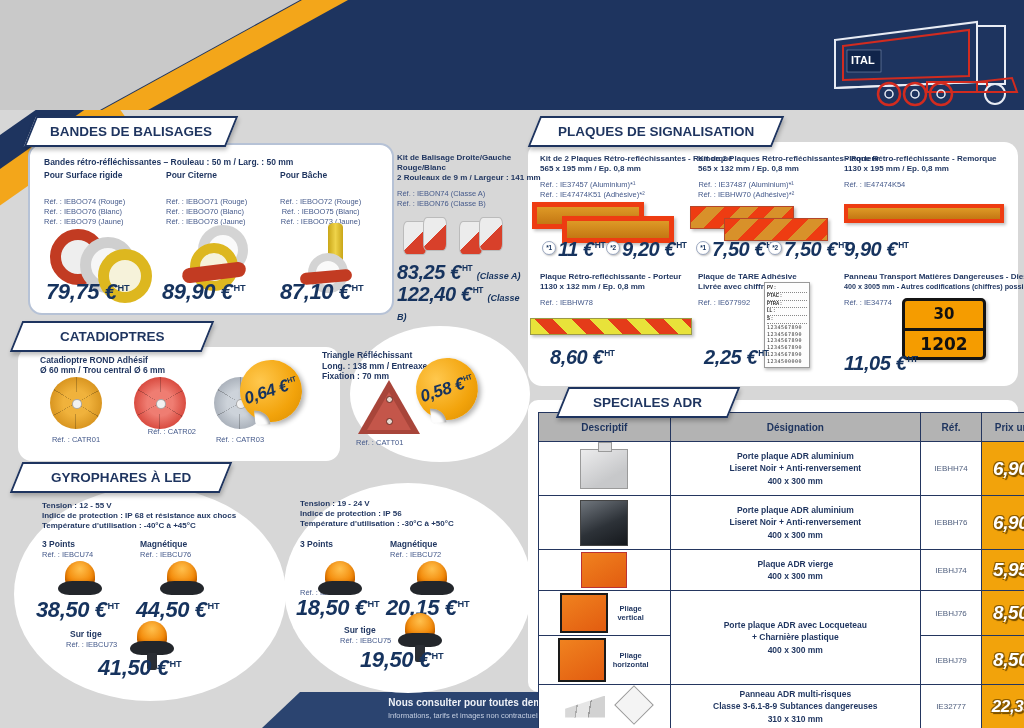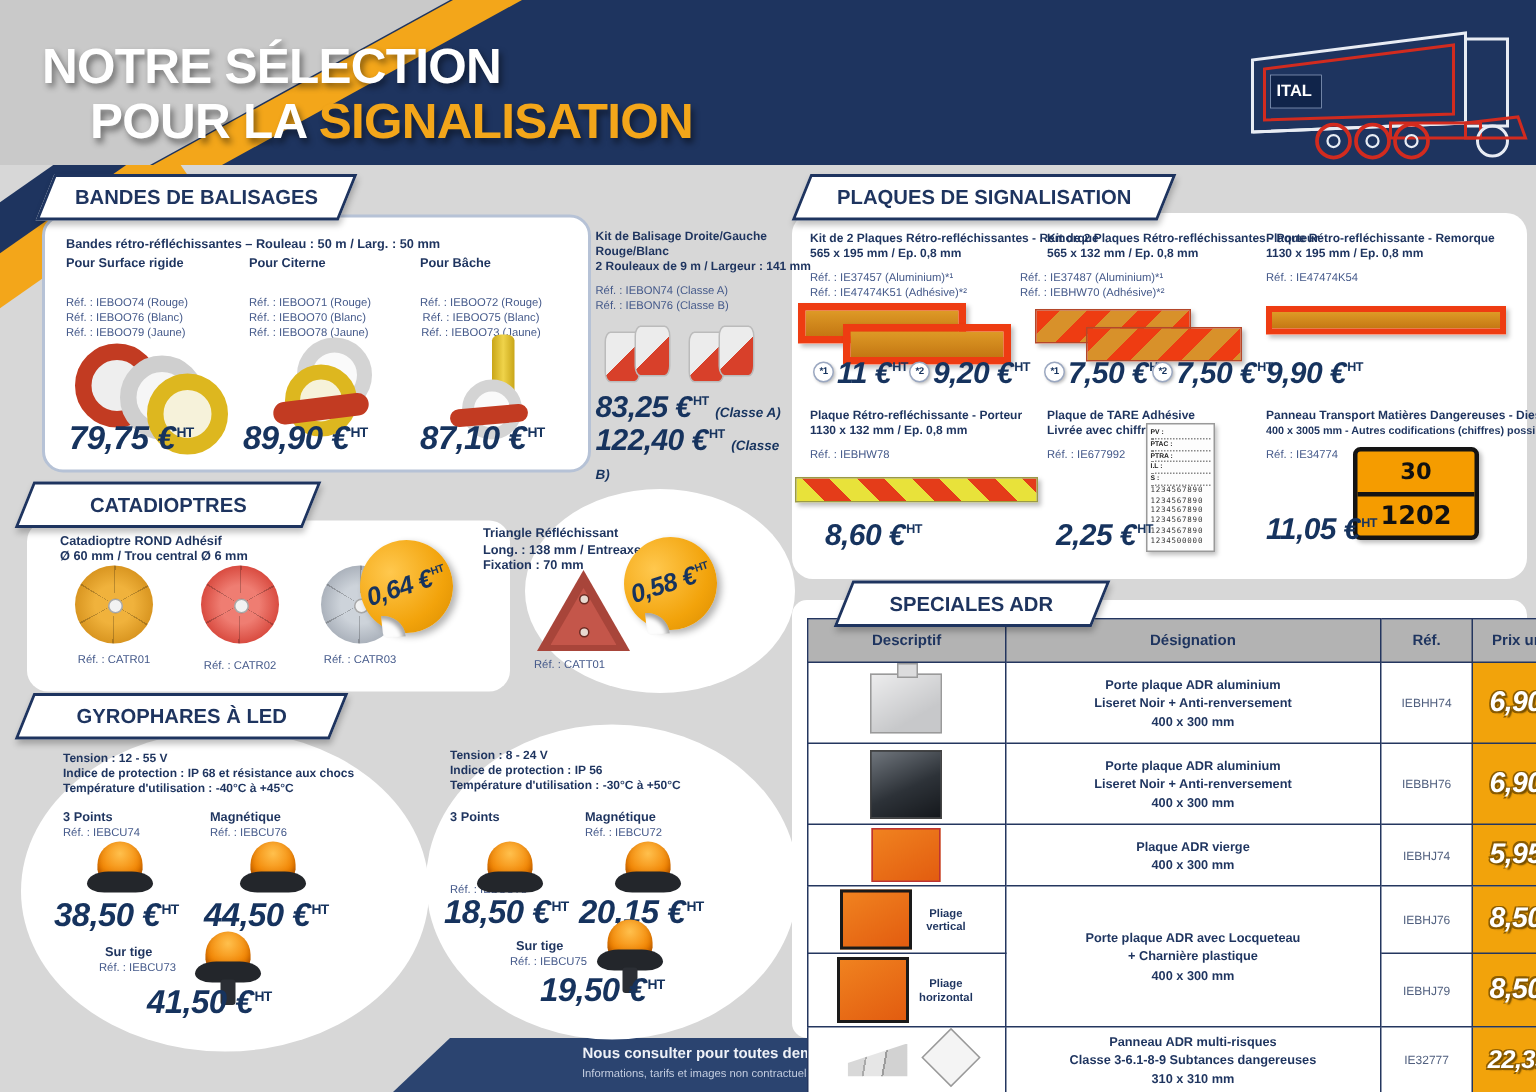--- a/index.html
+++ b/index.html
@@ -126,27 +126,20 @@
 <body>
 
 <div class="page">
 
   <div class="deco-band" style="left:-14px;top:148px;"></div>
   <div class="deco-band orange" style="left:-14px;top:182px;"></div>
 
   <div class="header">
     <div class="header-gray"></div>
     <div class="header-stripe"></div>
-    <div class="title">
-      <div>NOTRE SÉLECTION</div>
-      <div class="l2">
-        <span>POUR LA</span>
-        <span class="accent">SIGNALISATION</span>
-      </div>
-    </div>
     <svg width="195" height="92" viewBox="0 0 195 92" style="position:absolute;right:2px;top:18px;">
       <polygon points="8,22 150,4 150,64 8,70" fill="none" stroke="#e8ecf4" stroke-width="2"></polygon>
       <polygon points="16,28 142,12 142,58 16,62" fill="none" stroke="#d22b1f" stroke-width="2"></polygon>
       <rect x="150" y="8" width="28" height="58" fill="none" stroke="#e8ecf4" stroke-width="2"></rect>
       <rect x="20" y="32" width="34" height="22" fill="#10244a" stroke="#8fa0c0" stroke-width="0.5"></rect>
       <text x="24" y="46" fill="#fff" font-size="11" font-weight="bold" font-family="Liberation Sans, sans-serif">ITAL</text>
       <line x1="8" y1="70" x2="150" y2="64" stroke="#e8ecf4" stroke-width="2"></line>
       <rect x="100" y="64" width="60" height="10" fill="none" stroke="#d22b1f" stroke-width="2"></rect>
       <circle cx="62" cy="76" r="11" fill="none" stroke="#d22b1f" stroke-width="2.5"></circle>
       <circle cx="88" cy="76" r="11" fill="none" stroke="#d22b1f" stroke-width="2.5"></circle>
@@ -240,21 +233,21 @@
     <span>CATADIOPTRES</span>
   </div>
 
   <div class="panel" style="left:18px;top:347px;width:322px;height:114px;">
     <div class="abs bt" style="left:22px;top:8px;">Catadioptre ROND Adhésif</div>
     <div class="abs bt" style="left:22px;top:18px;">Ø 60 mm / Trou central Ø 6 mm</div>
     <div class="disc amber" style="left:32px;top:30px;"></div>
     <div class="disc red" style="left:116px;top:30px;"></div>
     <div class="disc silver" style="left:196px;top:30px;"></div>
     <div class="abs rf" style="left:22px;top:88px;width:72px;text-align:center;">Réf. : CATR01</div>
-    <div class="abs rf" style="left:106px;top:92px;width:72px;text-align:center;">Réf. : CATR02</div>
+    <div class="abs rf" style="left:106px;top:80px;width:72px;text-align:right;">Réf. : CATR02</div>
     <div class="abs rf" style="left:186px;top:88px;width:72px;text-align:center;">Réf. : CATR03</div>
   </div>
   <div class="badge" style="left:240px;top:360px;width:62px;height:62px;">
     <span class="price"><span>0,64 €</span><sup>HT</sup></span>
   </div>
 
   <div class="blob" style="left:350px;top:326px;width:180px;height:136px;"></div>
   <div class="abs" style="left:322px;top:350px;z-index:3;">
     <div class="bt">Triangle Réfléchissant</div>
     <div class="bt">Long. : 138 mm / Entreaxe</div>
@@ -304,21 +297,21 @@
         <div class="base"></div>
         <div class="stem"></div>
     </div>
     <div class="abs price p22" style="left:84px;top:168px;">
       <span>41,50 €</span><sup>HT</sup>
     </div>
   </div>
 
   <div class="blob" style="left:284px;top:483px;width:248px;height:210px;">
     <div class="abs bt2" style="left:16px;top:16px;">
-      <div>Tension : 8 - 24 V</div>
+      <div>Tension : 19 - 24 V</div>
       <div>Indice de protection : IP 56</div>
       <div>Température d'utilisation : -30°C à +50°C</div>
     </div>
     <div class="abs bt" style="left:16px;top:56px;">3 Points</div>
     <div class="abs rf" style="left:16px;top:67px;margin-top:38px;">Réf. : IEBCU78</div>
     <div class="gyro" style="left:34px;top:78px;width:44px;height:36px;">
       <div class="dome"></div>
         <div class="base"></div>
     </div>
     <div class="abs price p22" style="left:12px;top:112px;">
@@ -361,21 +354,21 @@
     <div class="plate pl-remorque" style="left:34px;top:74px;"></div>
     <div class="abs" style="left:14px;top:96px;">
       <span class="price p20"><span class="mark">*1</span><span>11 €</span><sup>HT</sup></span>
     </div>
     <div class="abs" style="left:78px;top:96px;">
       <span class="price p20"><span class="mark">*2</span><span>9,20 €</span><sup>HT</sup></span>
     </div>
 
     <div class="abs bt2" style="left:170px;top:12px;">Kit de 2 Plaques Rétro-refléchissantes - Porteur</div>
     <div class="abs bt2" style="left:170px;top:22px;">565 x 132 mm / Ep. 0,8 mm</div>
-    <div class="abs rf" style="left:152px;top:38px;">
+    <div class="abs rf" style="left:170px;top:38px;text-align:center;">
       <div>Réf. : IE37487 (Aluminium)*¹</div>
       <div>Réf. : IEBHW70 (Adhésive)*²</div>
     </div>
     <div class="plate pl-stripes" style="left:162px;top:64px;"></div>
     <div class="plate pl-stripes" style="left:196px;top:76px;"></div>
     <div class="abs" style="left:168px;top:96px;">
       <span class="price p20"><span class="mark">*1</span><span>7,50 €</span><sup>HT</sup></span>
     </div>
     <div class="abs" style="left:240px;top:96px;">
       <span class="price p20"><span class="mark">*2</span><span>7,50 €</span><sup>HT</sup></span>
@@ -417,21 +410,21 @@
       <span class="price p20"><span>2,25 €</span><sup>HT</sup></span>
     </div>
 
     <div class="abs bt2" style="left:316px;top:130px;">Panneau Transport Matières Dangereuses - Diesel</div>
     <div class="abs bt2" style="left:316px;top:140px;font-size:7.2px;">400 x 3005 mm - Autres codifications (chiffres) possibles</div>
     <div class="abs rf" style="left:316px;top:156px;">Réf. : IE34774</div>
     <div class="adrp" style="left:374px;top:156px;">
       <div class="top">30</div>
       <div class="bot">1202</div>
     </div>
-    <div class="abs" style="left:316px;top:200px;text-align:center;">
+    <div class="abs" style="left:316px;top:210px;text-align:center;">
       <span class="price p20"><span>11,05 €</span><sup>HT</sup></span>
     </div>
   </div>
 
   <div class="panel" style="left:528px;top:400px;width:490px;height:292px;border-radius:10px;"></div>
   <div class="banner" style="left:562px;top:387px;width:168px;height:27px;">
     <span>SPECIALES ADR</span>
   </div>
 
   <table class="adr-table">

